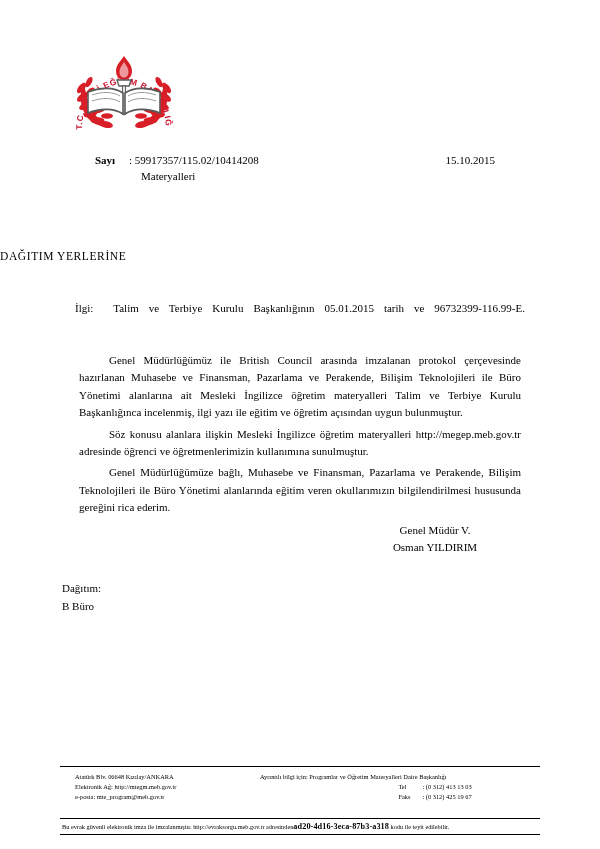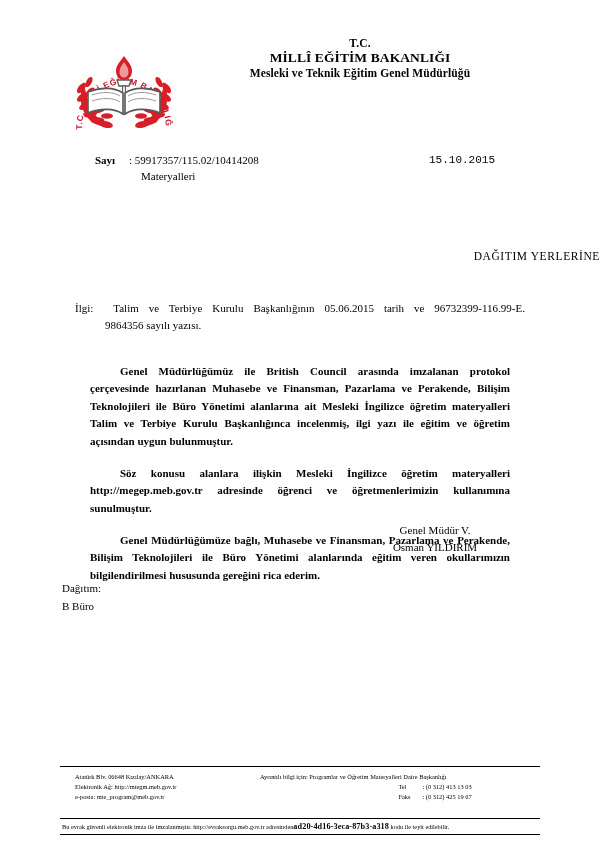--- a/index.html
+++ b/index.html
@@ -78,35 +78,34 @@
     display: inline-block;
   }
   .meta-label.sayi { width: 34px; }
   .meta-label.konu { width: 34px; }
   .meta-value { display: inline-block; }
   .meta-date {
     position: absolute;
     right: 30px;
     top: 0;
     font-size: 11px;
-    font-family: Liberation Mono, monospace;
   }
   .meta-cont {
     display: block;
     padding-left: 66px;
     font-size: 11px;
   }
 
   
   .addressee {
     position: absolute;
     left: 0;
     top: 250px;
     width: 600px;
-    text-align: right;
+    text-align: left;
     font-size: 11.5px;
     letter-spacing: 0.6px;
   }
 
   
   .ilgi {
     position: absolute;
     left: 75px;
     top: 300px;
     width: 450px;
@@ -130,24 +129,23 @@
   
   .body-text {
     position: absolute;
     left: 75px;
     top: 348px;
     width: 450px;
     font-size: 11px;
     line-height: 1.58;
   }
   .para {
-    margin: 15px;
+    margin: 4px;
     text-indent: 30px;
     text-align: justify;
-    font-weight: bold;
   }
 
   
   .signature {
     position: absolute;
     left: 330px;
     top: 522px;
     width: 210px;
     text-align: center;
     font-size: 11px;
@@ -292,40 +290,34 @@
 
         <path d="M20 60 C32 55 46 55 55 61 L55 82 C46 76 32 76 20 81 Z" fill="#ffffff" stroke="#5a5a5a" stroke-width="1.6"></path>
         <path d="M92 60 C80 55 66 55 57 61 L57 82 C66 76 80 76 92 81 Z" fill="#ffffff" stroke="#5a5a5a" stroke-width="1.6"></path>
         <path d="M24 63 C34 59.5 45 59.5 52 64" fill="none" stroke="#9a9a9a" stroke-width="1"></path>
         <path d="M88 63 C78 59.5 67 59.5 60 64" fill="none" stroke="#9a9a9a" stroke-width="1"></path>
         <path d="M24 69 C34 65.5 45 65.5 52 70" fill="none" stroke="#9a9a9a" stroke-width="1"></path>
         <path d="M88 69 C78 65.5 67 65.5 60 70" fill="none" stroke="#9a9a9a" stroke-width="1"></path>
       </svg>
     </div>
 
-    <div class="head-titles">
-      <div class="head-tc">T.C.</div>
-      <div class="head-ministry">MİLLÎ EĞİTİM BAKANLIĞI</div>
-      <div class="head-dept">Mesleki ve Teknik Eğitim Genel Müdürlüğü</div>
-    </div>
   </div>
 
   <div class="meta">
     <span class="meta-row">
       <span class="meta-label sayi">Sayı</span><span class="meta-value">:</span>&nbsp;<span class="meta-value">59917357/115.02/10414208</span>
       <span class="meta-date">15.10.2015</span>
     </span>
     <span class="meta-cont">Materyalleri</span>
   </div>
 
   <div class="addressee">DAĞITIM YERLERİNE</div>
 
   <div class="ilgi">
-    <span class="ilgi-line1"><span class="ilgi-label">İlgi:</span>&nbsp;&nbsp;<span>Talim ve Terbiye Kurulu Başkanlığının 05.06.2015 tarih ve 96732399-116.99-E.</span></span>
-    <span class="ilgi-line2">9864356 sayılı yazısı.</span>
+    <span class="ilgi-line1"><span class="ilgi-label">İlgi:</span>&nbsp;&nbsp;<span>Talim ve Terbiye Kurulu Başkanlığının 05.01.2015 tarih ve 96732399-116.99-E.</span></span>
   </div>
 
   <div class="body-text">
     <p class="para">Genel Müdürlüğümüz ile British Council arasında imzalanan protokol çerçevesinde hazırlanan Muhasebe ve Finansman, Pazarlama ve Perakende, Bilişim Teknolojileri ile Büro Yönetimi alanlarına ait Mesleki İngilizce öğretim materyalleri Talim ve Terbiye Kurulu Başkanlığınca incelenmiş, ilgi yazı ile eğitim ve öğretim açısından uygun bulunmuştur.</p>
     <p class="para">Söz konusu alanlara ilişkin Mesleki İngilizce öğretim materyalleri http://megep.meb.gov.tr adresinde öğrenci ve öğretmenlerimizin kullanımına sunulmuştur.</p>
     <p class="para">Genel Müdürlüğümüze bağlı, Muhasebe ve Finansman, Pazarlama ve Perakende, Bilişim Teknolojileri ile Büro Yönetimi alanlarında eğitim veren okullarımızın bilgilendirilmesi hususunda gereğini rica ederim.</p>
   </div>
 
   <div class="signature">
     <div>Genel Müdür V.</div>

